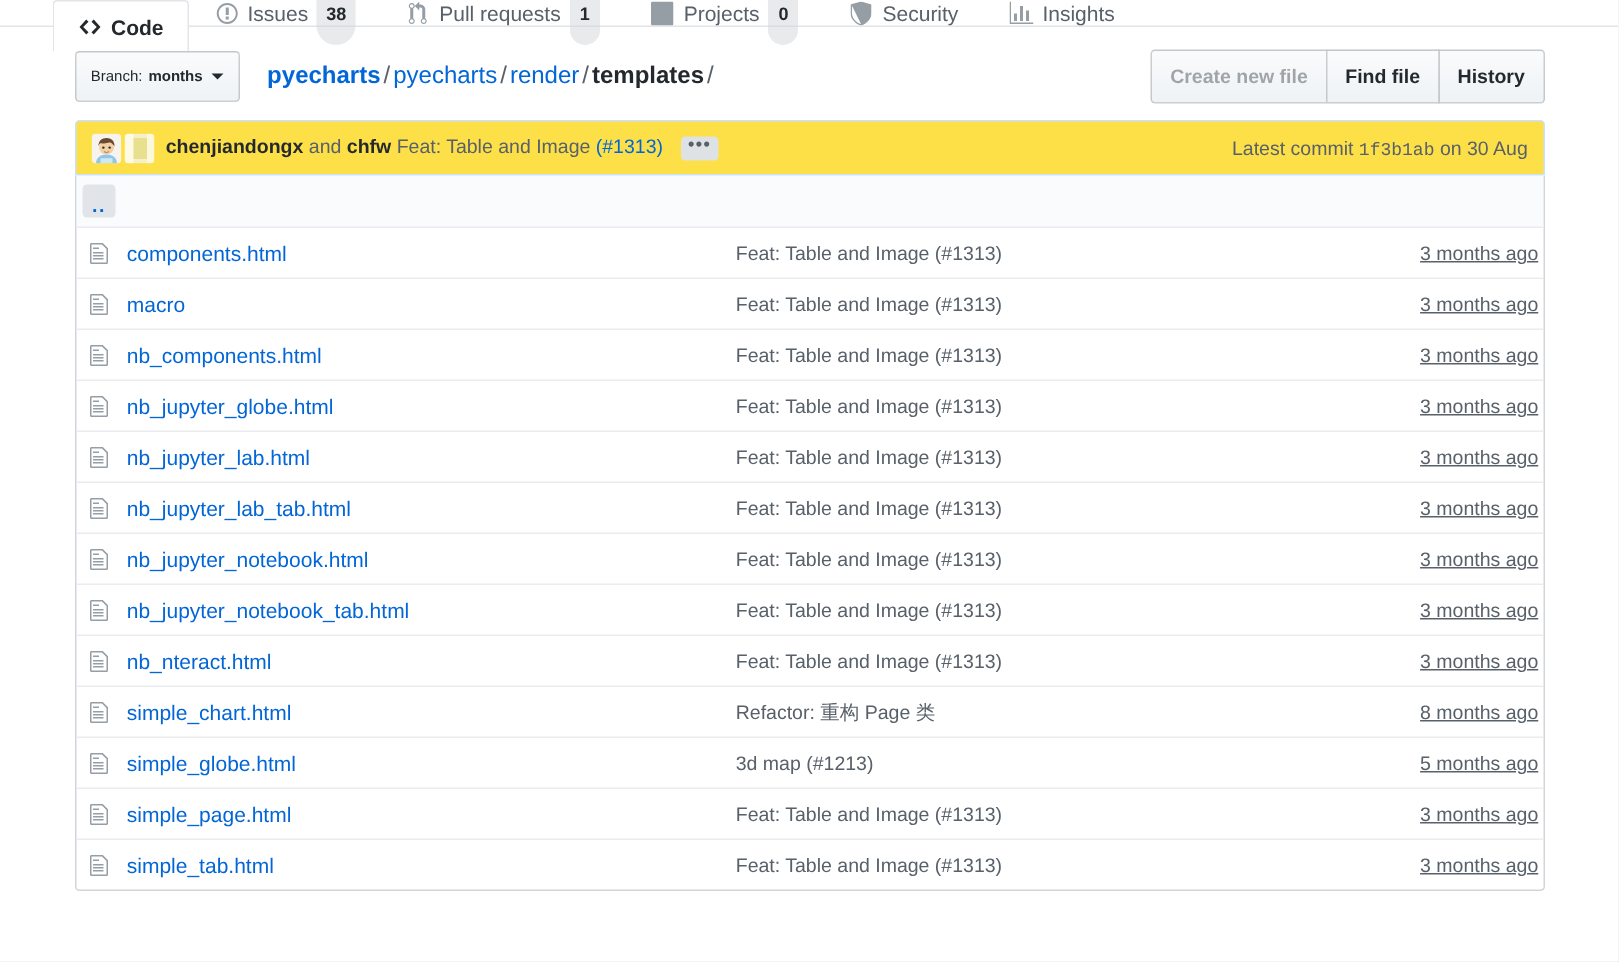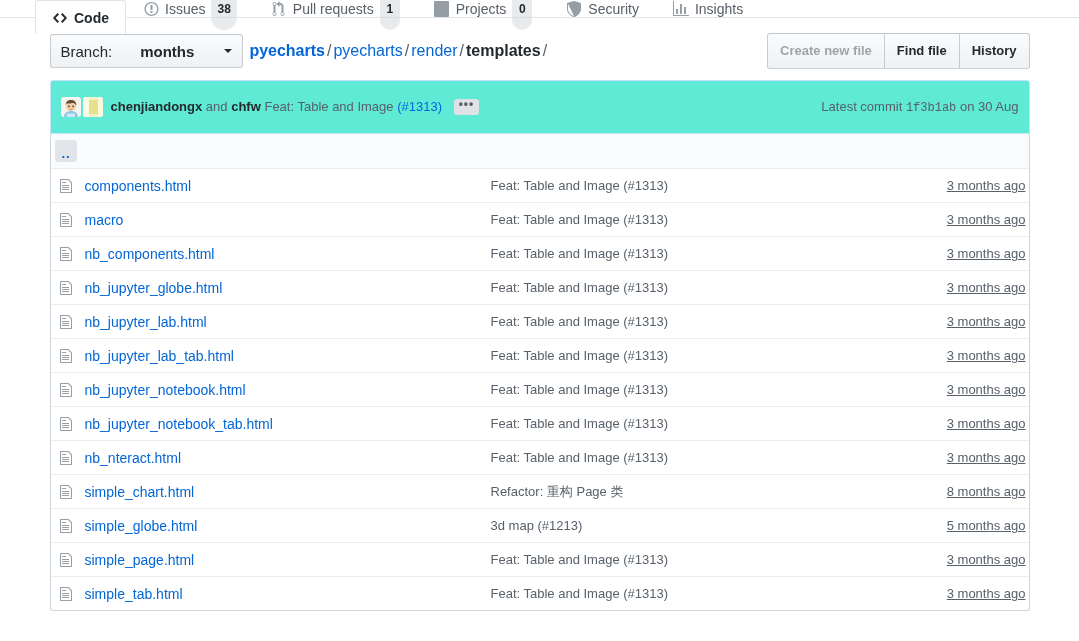--- a/index.html
+++ b/index.html
@@ -92,43 +92,42 @@
     align-items: center;
     height: 34px;
     margin-bottom: 12px;
     position: relative;
   }
   .branch-select {
     display: inline-flex;
     align-items: center;
     height: 34px;
     padding: 0 10px;
-    font-size: 15px;
+    font-size: 10px;
     color: #24292e;
     background: #eff3f6;
     background-image: linear-gradient(-180deg,#fafbfc,#eff3f6 90%);
     border: 1px solid rgba(27,31,35,0.2);
     border-radius: 3px;
     cursor: pointer;
     box-sizing: border-box;
     white-space: nowrap;
-    gap: 24px;
   }
   .branch-select .bold { font-weight: 600; margin-left: 4px; }
   .caret {
     display: inline-block;
     width: 0; height: 0;
     margin-left: 6px;
     border-top: 4px solid currentColor;
     border-right: 4px solid transparent;
     border-left: 4px solid transparent;
     vertical-align: middle;
   }
   .breadcrumb {
-    margin-left: 6px;
+    margin-left: 18px;
     font-size: 16px;
     color: #24292e;
     white-space: nowrap;
     text-align: right;
   }
   .breadcrumb .repo-root {
     color: #0366d6;
     font-weight: 600;
     cursor: pointer;
   }
@@ -165,22 +164,22 @@
   .btn + .btn { margin-left: -1px; }
   .btn:first-child { border-top-left-radius: 3px; border-bottom-left-radius: 3px; }
   .btn:last-child { border-top-right-radius: 3px; border-bottom-right-radius: 3px; }
   .btn.disabled { color: rgba(36,41,46,0.4); cursor: default; }
 
   
   .commit-tease {
     position: relative;
     display: flex;
     align-items: center;
-    padding: 26px 10px;
-    background-color: #5eead4;
+    padding: 9px 10px;
+    background-color: #fde047;
     border: 1px solid #c8e1ff;
     border-top-left-radius: 3px;
     border-top-right-radius: 3px;
     box-sizing: border-box;
     font-size: 13px;
     color: #586069;
     height: 37px;
   }
   .avatars { display: flex; align-items: center; flex: none; margin-right: 8px; }
   .avatar {

